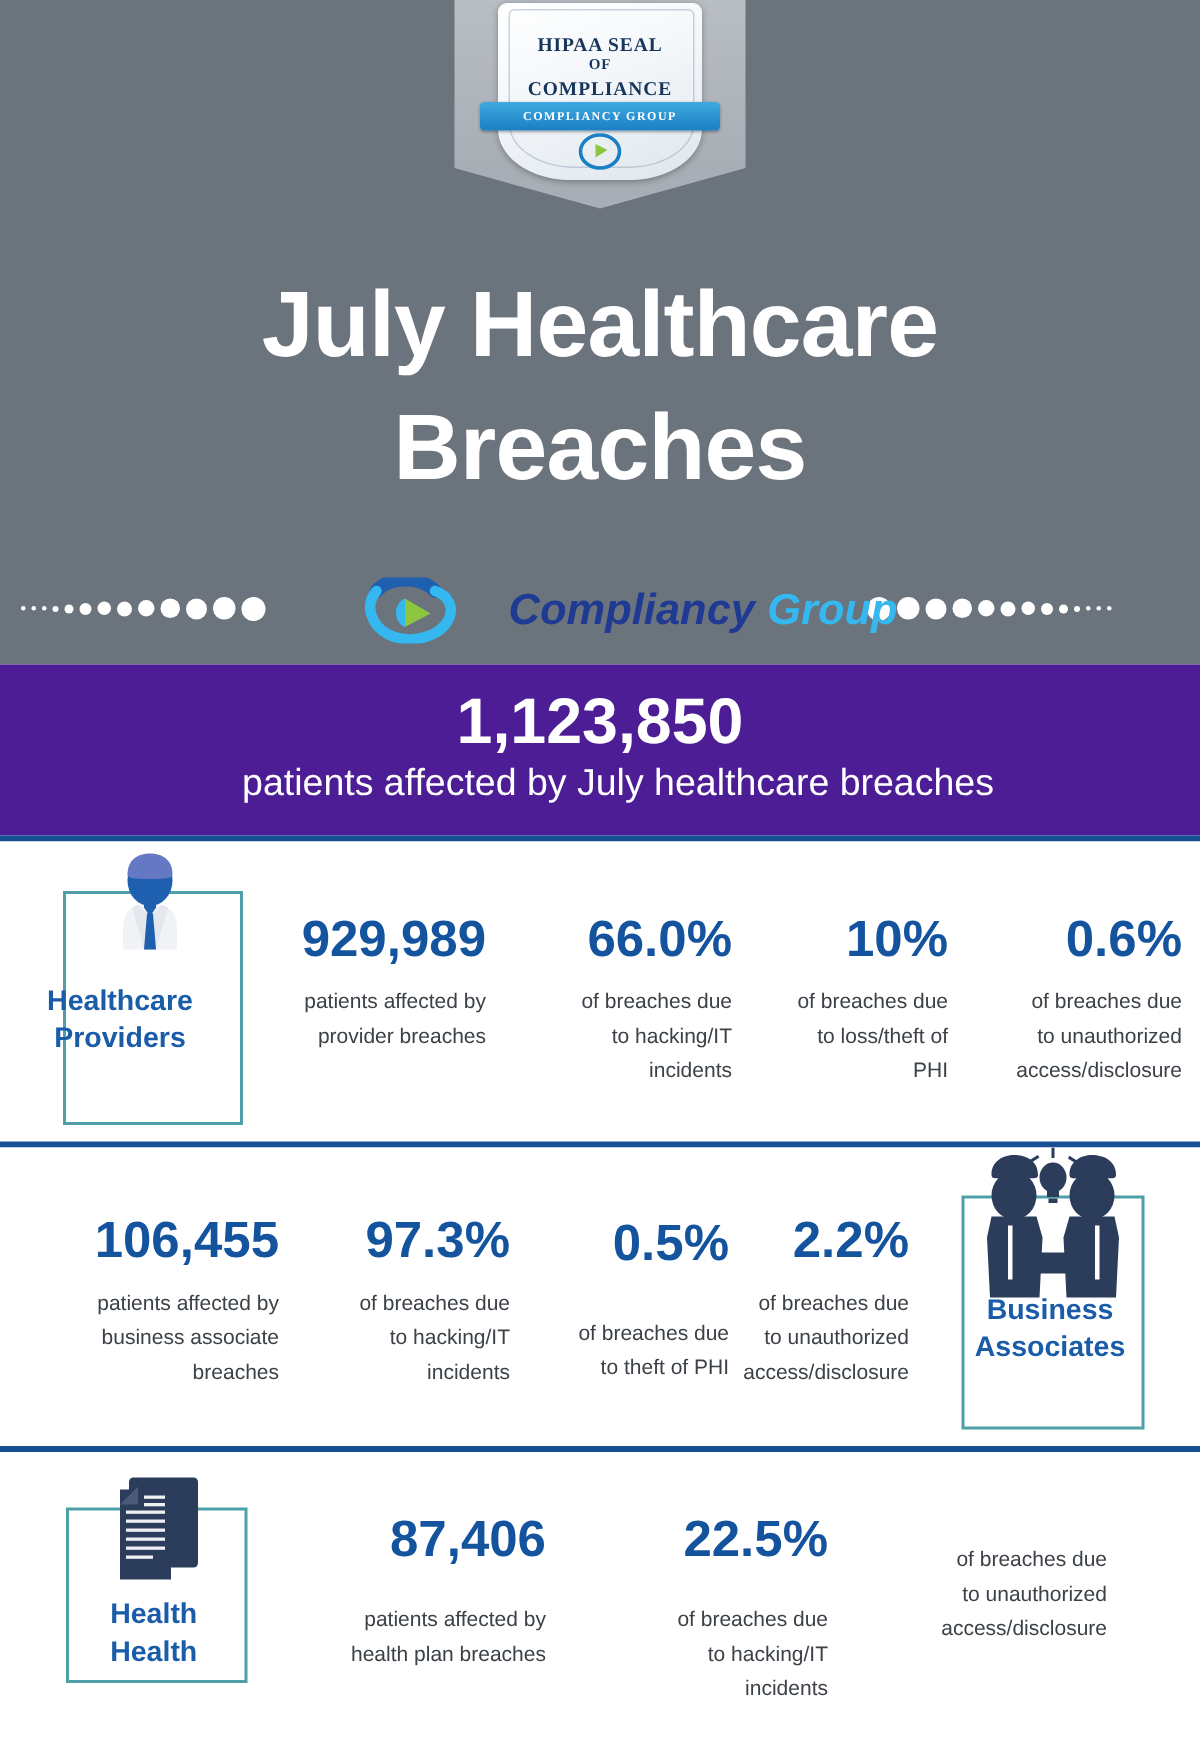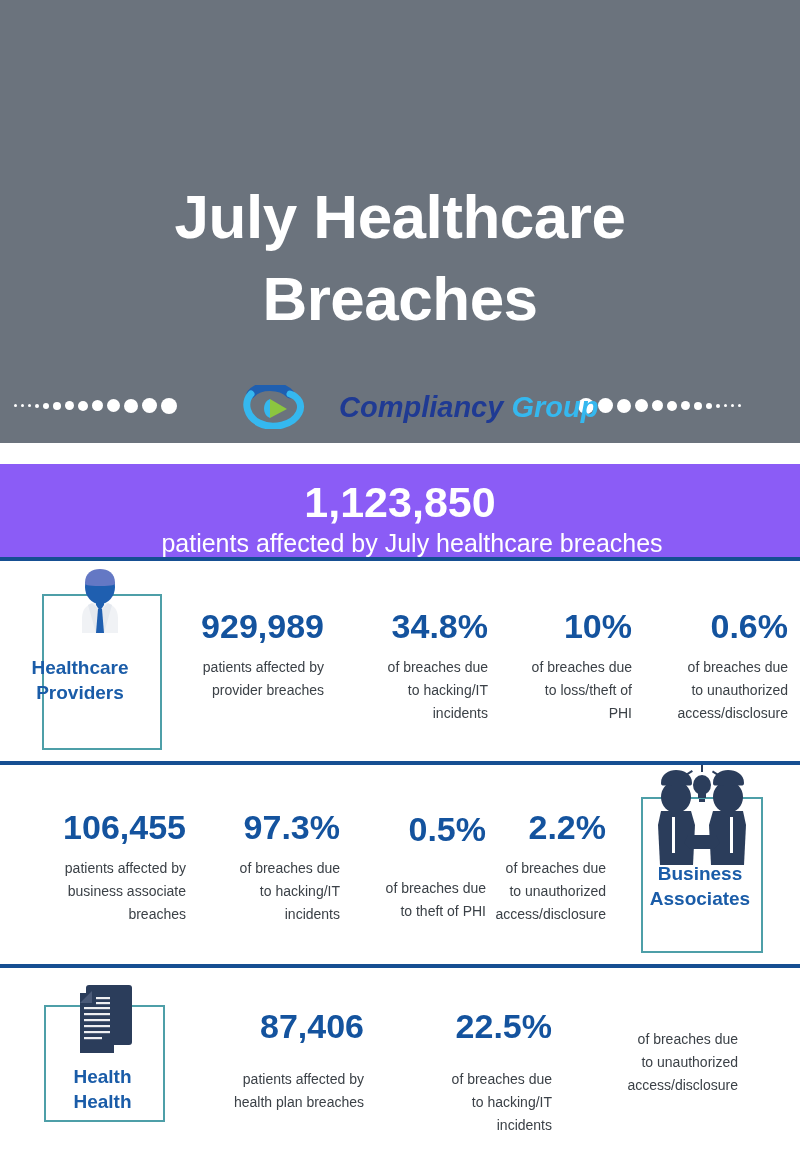--- a/index.html
+++ b/index.html
@@ -83,22 +83,22 @@
   .logo-text{
     position:absolute;left:96px;top:6px;
     font-size:29px;font-weight:bold;font-style:italic;line-height:32px;
     white-space:nowrap;
   }
   .lg-a{color:#1f3a93;}
   .lg-b{color:#35b8ef;}
 
   
   .banner{
-    position:absolute;left:0;top:464px;width:800px;height:114px;
-    background:#8b5cf6;
+    position:absolute;left:0;top:443px;width:800px;height:114px;
+    background:#4c1d95;
   }
   .banner-num{
     position:absolute;left:0;top:14px;width:800px;text-align:center;
     color:#ffffff;font-size:43px;font-weight:bold;line-height:48px;
   }
   .banner-sub{
     position:absolute;left:0;top:64px;width:800px;text-align:center;
     color:#ffffff;font-size:25px;line-height:30px;padding-left:12px;
   }
 
@@ -124,20 +124,35 @@
     color:#3b4147;font-size:14px;line-height:23px;margin-top:10px;
   }
 </style>
 </head>
 <body>
 
 <div class="page">
 
   <div class="hero">
 
+    <div class="seal">
+      <div class="seal-plate"></div>
+      <div class="seal-shield">
+        <div class="seal-t1">HIPAA SEAL</div>
+        <div class="seal-t2">OF</div>
+        <div class="seal-t3">COMPLIANCE</div>
+      </div>
+      <div class="seal-ribbon">
+        <span>COMPLIANCY GROUP</span>
+      </div>
+      <svg class="seal-mark" viewBox="0 0 32 26">
+        <path d="M3 13a13 11 0 0 1 26 0 13 11 0 0 1-26 0z" fill="none" stroke="#1b7fc4" stroke-width="2.4"></path>
+        <path d="M13 8l8 4-8 5z" fill="#8cc63f"></path>
+      </svg>
+    </div>
 
     <div class="title">
       <div>July Healthcare</div>
       <div>Breaches</div>
     </div>
 
     <div class="logo-strip">
       <div class="dots dots-left" id="dotsLeft">
           <span class="dot" style="width: 3px; height: 3px; margin-right: 4px;"></span>
           <span class="dot" style="width: 3px; height: 3px; margin-right: 4px;"></span>
@@ -210,21 +225,21 @@
 
     <div class="stat" style="left:176px;top:45px;width:148px">
       <div class="stat-num">929,989</div>
       <div class="stat-cap">
         <div>patients affected by</div>
         <div>provider breaches</div>
       </div>
     </div>
 
     <div class="stat" style="left:340px;top:45px;width:148px">
-      <div class="stat-num">34.8%</div>
+      <div class="stat-num">66.0%</div>
       <div class="stat-cap">
         <div>of breaches due</div>
         <div>to hacking/IT</div>
         <div>incidents</div>
       </div>
     </div>
 
     <div class="stat" style="left:492px;top:45px;width:140px">
       <div class="stat-num">10%</div>
       <div class="stat-cap">

